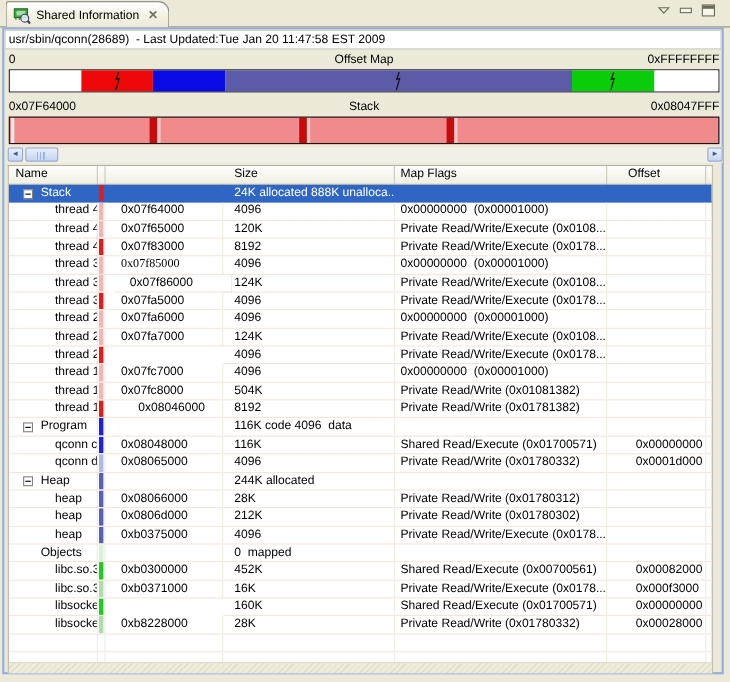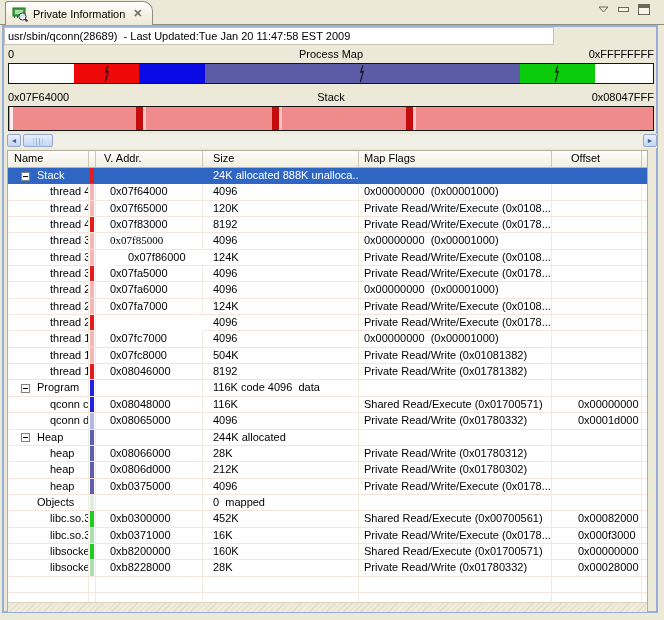--- a/index.html
+++ b/index.html
@@ -22,21 +22,21 @@
   .close-x{color:#6E6E66;font-weight:bold;font-size:11px;margin-left:3px;cursor:default;}
   .winbtns{position:absolute;right:14px;top:4px;display:flex;align-items:center;gap:9px;}
   .minbtn{width:11px;height:5px;border:1px solid #6A6A5A;background:#F7F5EA;box-sizing:border-box;}
   .maxbtn{width:12px;height:11px;border:1px solid #6A6A5A;background:#F7F5EA;box-sizing:border-box;}
   .maxbtn div{height:3px;background:#6A6A5A;}
   
   .frame{position:absolute;left:2px;top:25px;width:656px;height:588px;
     border:2px solid #95AFDC;box-sizing:border-box;pointer-events:none;}
   
   .infobar{
-    position:absolute;left:4px;top:27px;width:550px;height:18px;box-sizing:border-box;
+    position:absolute;left:4px;top:27px;width:652px;height:18px;box-sizing:border-box;
     background:#FFFFFF;border:1px solid #C6C3B3;
     line-height:16px;padding-left:3px;white-space:pre;overflow:hidden;
   }
   
   .maplabels{position:absolute;left:8px;width:646px;height:13px;line-height:13px;}
   .maplabels .lft{position:absolute;left:0;top:0;}
   .maplabels .ctr{position:absolute;left:0;width:100%;text-align:center;top:0;}
   .maplabels .rgt{position:absolute;right:0;top:0;}
   
   .procbar{
@@ -109,42 +109,42 @@
     <svg width="16" height="16">
       <rect x="1" y="2" width="12" height="8" fill="#46A046" stroke="#1E6E1E"></rect>
       <rect x="3" y="4" width="8" height="4" fill="#A6DCA6"></rect>
       <rect x="2" y="10" width="1" height="2" fill="#1E6E1E"></rect>
         <rect x="5" y="10" width="1" height="2" fill="#1E6E1E"></rect>
         <rect x="8" y="10" width="1" height="2" fill="#1E6E1E"></rect>
       <circle cx="10.5" cy="10.5" r="3.6" fill="#EAF1FB" fill-opacity="0.85" stroke="#3C3C5C"></circle>
       <line x1="13" y1="13" x2="15.4" y2="15.4" stroke="#3C3C5C" stroke-width="2"></line>
     </svg>
   </span>
-  <span class="tab-label">Private Information</span>
+  <span class="tab-label">Shared Information</span>
   <span class="close-x">✕</span>
 </div>
 <div class="winbtns">
   <span style="display:inline-flex;">
     <svg width="11" height="7">
         <path d="M1 1 H10 L5.5 6 Z" fill="#ECE9D8" stroke="#6A6A5A"></path>
       </svg>
   </span>
   <span class="minbtn"></span>
   <span class="maxbtn">
       <div></div>
     </span>
 </div>
 
 <div class="frame"></div>
 
 <div class="infobar">usr/sbin/qconn(28689)  - Last Updated:Tue Jan 20 11:47:58 EST 2009</div>
 
 <div class="maplabels" style="top:48px;">
   <span class="lft">0</span>
-  <span class="ctr">Process Map</span>
+  <span class="ctr">Offset Map</span>
   <span class="rgt">0xFFFFFFFF</span>
 </div>
 <div class="procbar" id="procbar">
     <div class="seg" style="flex: 0 0 10.1%; background: rgb(255, 255, 255);"></div>
     <div class="seg" style="flex: 0 0 10.1%; background: rgb(238, 8, 8);">
       <div class="bolt"><svg width="7" height="18">
           <path d="M4.4 0.5 L2.2 7.2 L4.8 6.4 L1.8 17" stroke="#111" fill="none" stroke-width="1.1"></path>
         </svg></div>
     </div>
     <div class="seg" style="flex: 0 0 10.2%; background: rgb(10, 10, 230);"></div>
@@ -181,21 +181,20 @@
   <div class="sthumb">
       <div></div>
     </div>
   <div class="sbtn" style="right:0;">►</div>
 </div>
 
 <div class="memtable">
   <div class="thead" id="thead">
       <div class="hcell" style="left: 0px; width: 81px; padding-left: 6px;">Name</div>
       <div class="hcell" style="left: 81px; width: 7px; padding-left: 0px;"></div>
-      <div class="hcell" style="left: 88px; width: 107px; padding-left: 8px;">V. Addr.</div>
       <div class="hcell" style="left: 195px; width: 156px; padding-left: 10px;">Size</div>
       <div class="hcell" style="left: 351px; width: 193px; padding-left: 5px;">Map Flags</div>
       <div class="hcell" style="left: 544px; width: 90px; padding-left: 19px;">Offset</div>
       <div class="hcell" style="left: 634px; width: 7px; padding-left: 0px;"></div>
     </div>
   <div class="tbody" id="tbody">
       <div class="trow sel">
         <div class="bcell" style="left: 0px; width: 81px; padding-left: 29px;"><div class="expbox"><div></div></div><span>Stack</span></div>
         <div class="bcell" style="left: 81px; width: 7px;"><div class="marker" style="background: rgb(229, 26, 26);"></div></div>
         <div class="bcell" style="left: 88px; width: 107px; padding-left: 14px;"></div>
@@ -236,21 +235,21 @@
         <div class="bcell" style="left: 81px; width: 7px;"><div class="marker" style="background: rgb(245, 181, 181);"></div></div>
         <div class="bcell" style="left: 88px; width: 107px; padding-left: 14px; font-family: Liberation Serif, serif;">0x07f85000</div>
         <div class="bcell" style="left: 195px; width: 156px; padding-left: 10px;">4096</div>
         <div class="bcell" style="left: 351px; width: 193px; padding-left: 5px;">0x00000000  (0x00001000)</div>
         <div class="bcell" style="left: 544px; width: 90px; padding-left: 26px;"></div>
         <div class="bcell" style="left: 634px; width: 7px;"></div>
       </div>
       <div class="trow">
         <div class="bcell" style="left: 0px; width: 81px; padding-left: 42px;"><span>thread 3</span></div>
         <div class="bcell" style="left: 81px; width: 7px;"><div class="marker" style="background: rgb(245, 181, 181);"></div></div>
-        <div class="bcell" style="left: 106px; width: 107px; padding-left: 14px;">0x07f86000</div>
+        <div class="bcell" style="left: 96px; width: 107px; padding-left: 14px;">0x07f86000</div>
         <div class="bcell" style="left: 195px; width: 156px; padding-left: 10px;">124K</div>
         <div class="bcell" style="left: 351px; width: 193px; padding-left: 5px;">Private Read/Write/Execute (0x0108...</div>
         <div class="bcell" style="left: 544px; width: 90px; padding-left: 26px;"></div>
         <div class="bcell" style="left: 634px; width: 7px;"></div>
       </div>
       <div class="trow">
         <div class="bcell" style="left: 0px; width: 81px; padding-left: 42px;"><span>thread 3</span></div>
         <div class="bcell" style="left: 81px; width: 7px;"><div class="marker" style="background: rgb(229, 26, 26);"></div></div>
         <div class="bcell" style="left: 88px; width: 107px; padding-left: 14px;">0x07fa5000</div>
         <div class="bcell" style="left: 195px; width: 156px; padding-left: 10px;">4096</div>
@@ -298,21 +297,21 @@
         <div class="bcell" style="left: 81px; width: 7px;"><div class="marker" style="background: rgb(245, 181, 181);"></div></div>
         <div class="bcell" style="left: 88px; width: 107px; padding-left: 14px;">0x07fc8000</div>
         <div class="bcell" style="left: 195px; width: 156px; padding-left: 10px;">504K</div>
         <div class="bcell" style="left: 351px; width: 193px; padding-left: 5px;">Private Read/Write (0x01081382)</div>
         <div class="bcell" style="left: 544px; width: 90px; padding-left: 26px;"></div>
         <div class="bcell" style="left: 634px; width: 7px;"></div>
       </div>
       <div class="trow">
         <div class="bcell" style="left: 0px; width: 81px; padding-left: 42px;"><span>thread 1</span></div>
         <div class="bcell" style="left: 81px; width: 7px;"><div class="marker" style="background: rgb(229, 26, 26);"></div></div>
-        <div class="bcell" style="left: 88px; width: 107px; padding-left: 14px;">0x08046000</div>
+        <div class="bcell" style="left: 88px; width: 107px; padding-left: 14px; text-align: center;">0x08046000</div>
         <div class="bcell" style="left: 195px; width: 156px; padding-left: 10px;">8192</div>
         <div class="bcell" style="left: 351px; width: 193px; padding-left: 5px;">Private Read/Write (0x01781382)</div>
         <div class="bcell" style="left: 544px; width: 90px; padding-left: 26px;"></div>
         <div class="bcell" style="left: 634px; width: 7px;"></div>
       </div>
       <div class="trow">
         <div class="bcell" style="left: 0px; width: 81px; padding-left: 29px;"><div class="expbox"><div></div></div><span>Program</span></div>
         <div class="bcell" style="left: 81px; width: 7px;"><div class="marker" style="background: rgb(32, 32, 221);"></div></div>
         <div class="bcell" style="left: 88px; width: 107px; padding-left: 14px;"></div>
         <div class="bcell" style="left: 195px; width: 156px; padding-left: 10px;">116K code 4096  data</div>
@@ -397,21 +396,20 @@
         <div class="bcell" style="left: 81px; width: 7px;"><div class="marker" style="background: rgb(174, 220, 174);"></div></div>
         <div class="bcell" style="left: 88px; width: 107px; padding-left: 14px;">0xb0371000</div>
         <div class="bcell" style="left: 195px; width: 156px; padding-left: 10px;">16K</div>
         <div class="bcell" style="left: 351px; width: 193px; padding-left: 5px;">Private Read/Write/Execute (0x0178...</div>
         <div class="bcell" style="left: 544px; width: 90px; padding-left: 26px;">0x000f3000</div>
         <div class="bcell" style="left: 634px; width: 7px;"></div>
       </div>
       <div class="trow">
         <div class="bcell" style="left: 0px; width: 81px; padding-left: 42px;"><span>libsocket.</span></div>
         <div class="bcell" style="left: 81px; width: 7px;"><div class="marker" style="background: rgb(31, 203, 31);"></div></div>
-        <div class="bcell" style="left: 88px; width: 107px; padding-left: 14px;">0xb8200000</div>
         <div class="bcell" style="left: 195px; width: 156px; padding-left: 10px;">160K</div>
         <div class="bcell" style="left: 351px; width: 193px; padding-left: 5px;">Shared Read/Execute (0x01700571)</div>
         <div class="bcell" style="left: 544px; width: 90px; padding-left: 26px;">0x00000000</div>
         <div class="bcell" style="left: 634px; width: 7px;"></div>
       </div>
       <div class="trow">
         <div class="bcell" style="left: 0px; width: 81px; padding-left: 42px;"><span>libsocket.</span></div>
         <div class="bcell" style="left: 81px; width: 7px;"><div class="marker" style="background: rgb(174, 220, 174);"></div></div>
         <div class="bcell" style="left: 88px; width: 107px; padding-left: 14px;">0xb8228000</div>
         <div class="bcell" style="left: 195px; width: 156px; padding-left: 10px;">28K</div>

